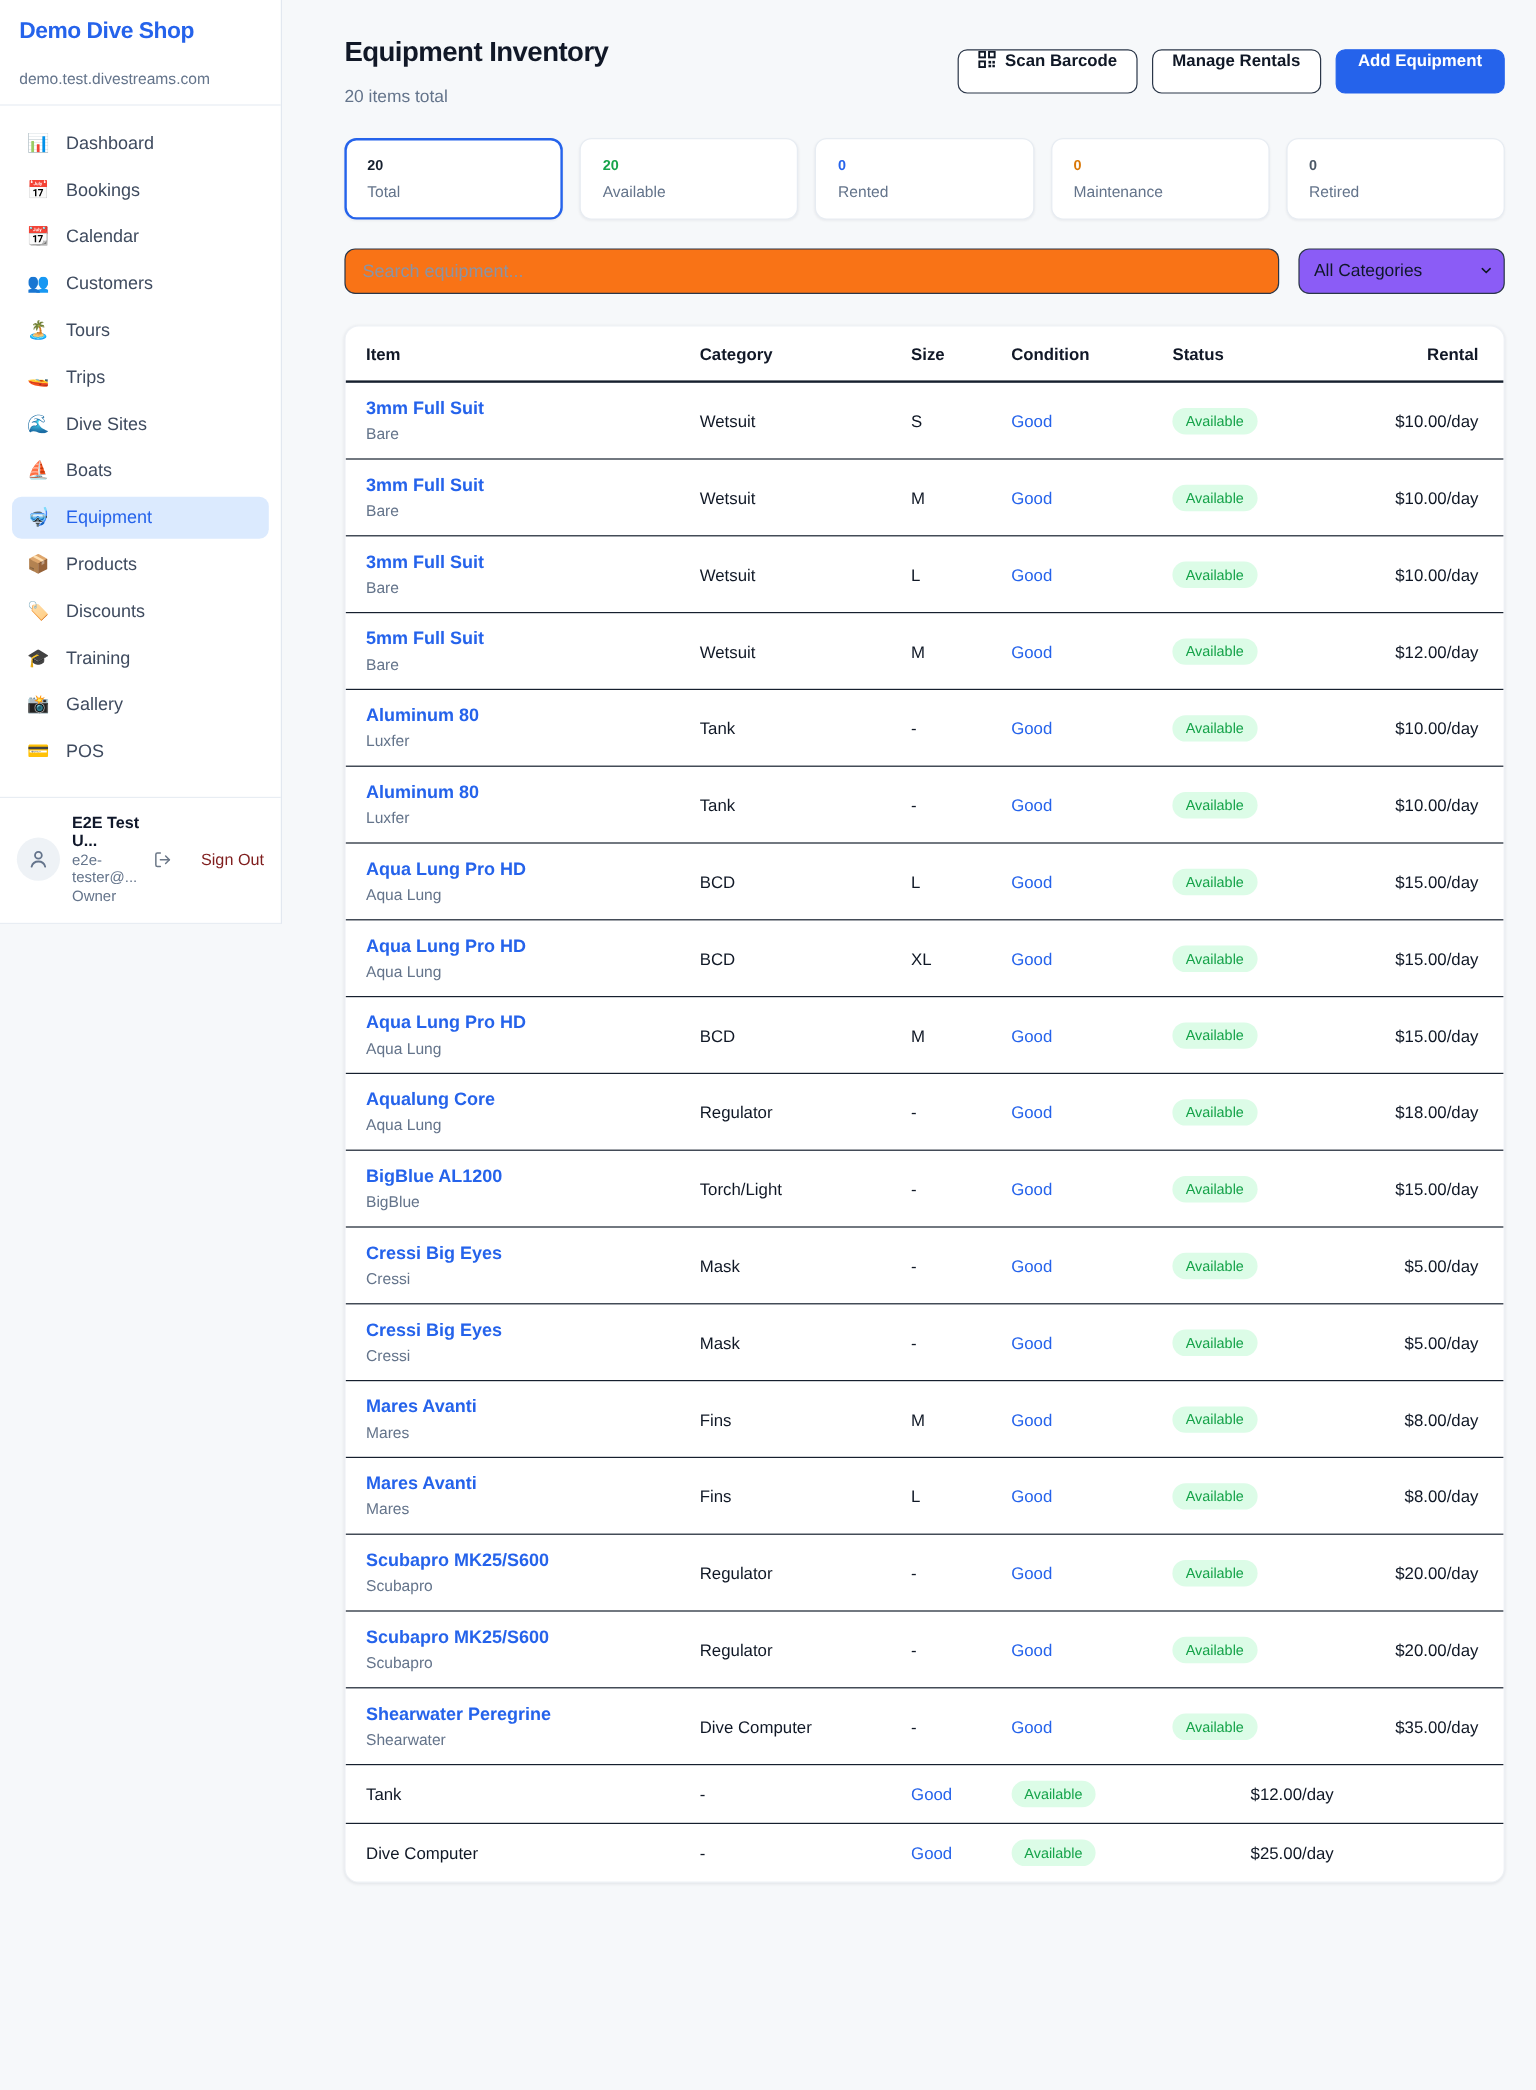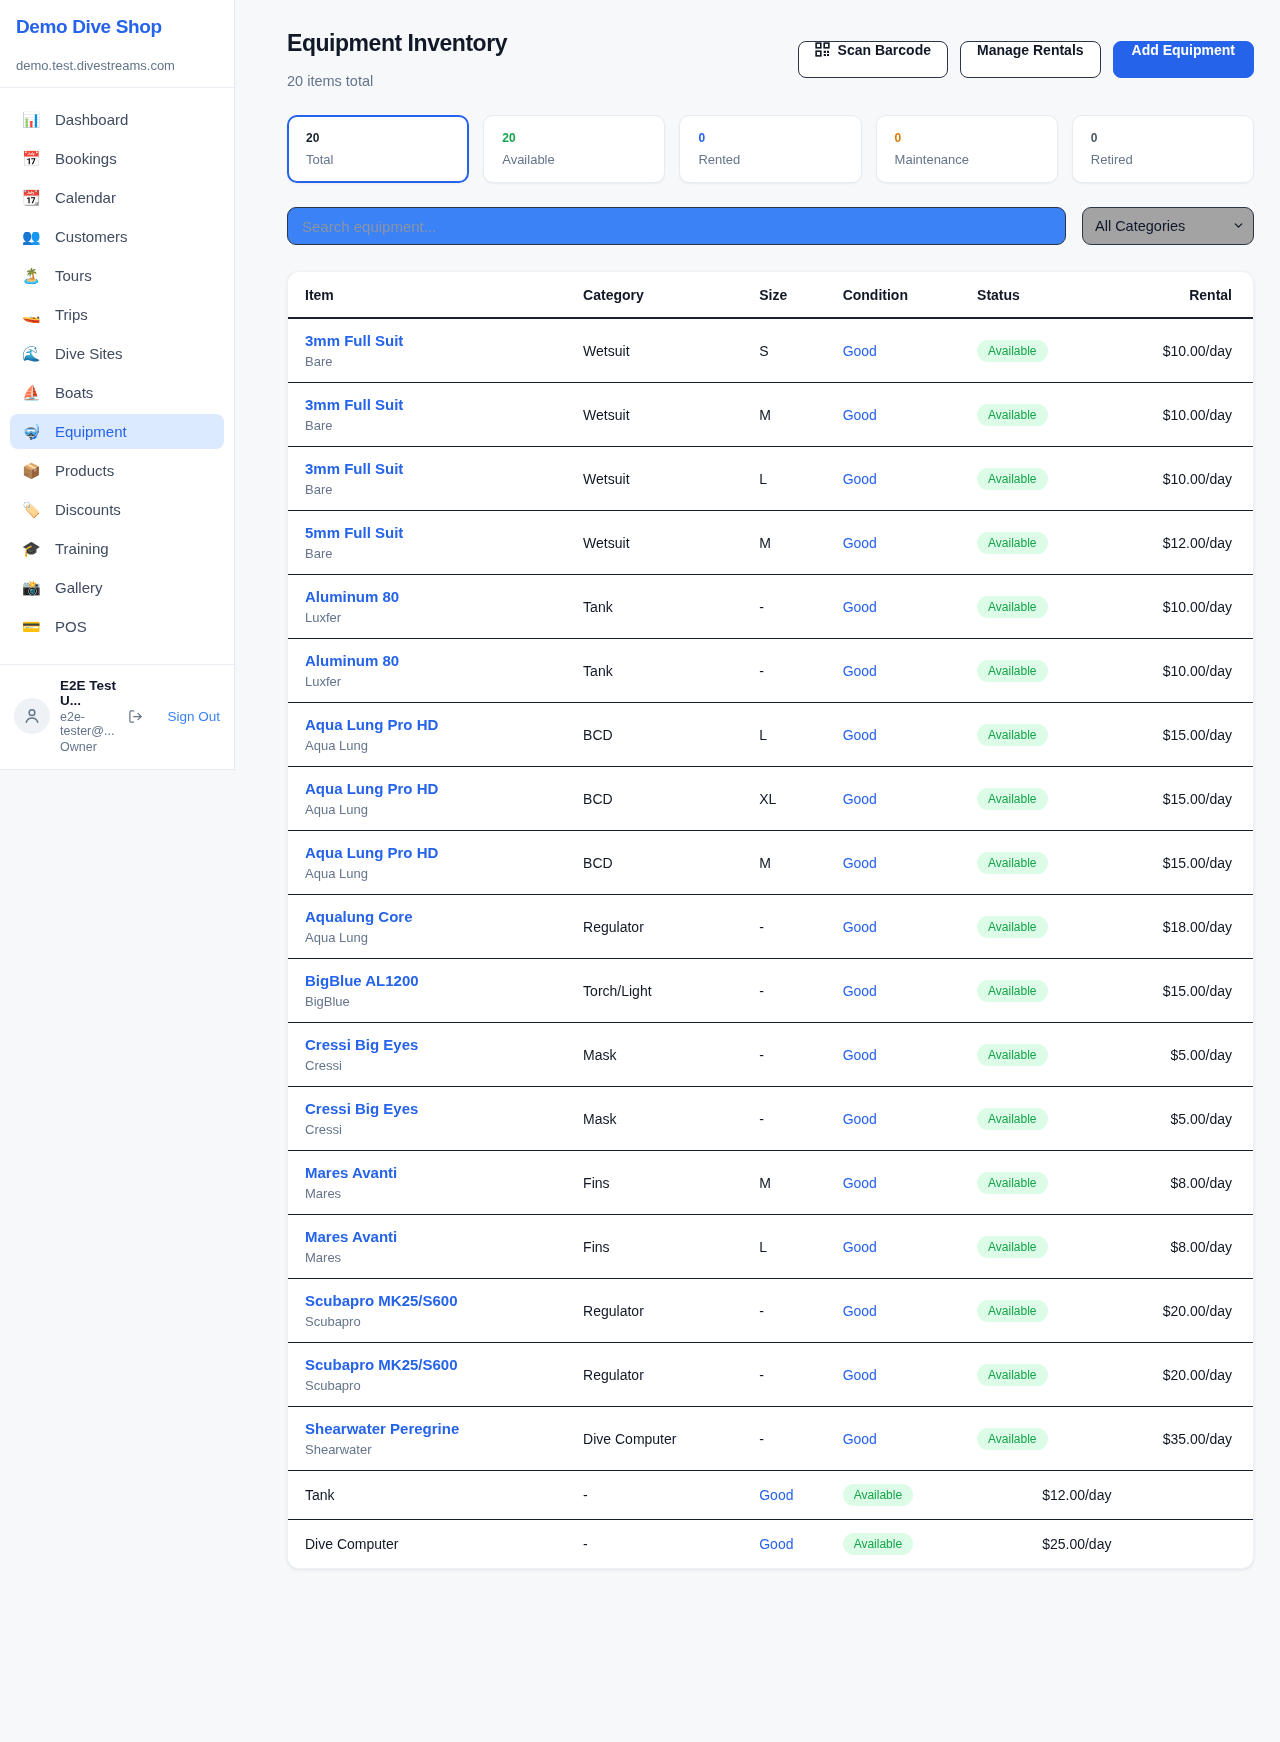--- a/index.html
+++ b/index.html
@@ -40,21 +40,21 @@
   }
   .avatar{
     width:36px; height:36px; border-radius:50%; background:#eef2f6;
     display:flex; align-items:center; justify-content:center; flex:0 0 36px;
   }
   .user-info{ flex:1; min-width:0; }
   .user-name{ font-size:13.5px; font-weight:700; color:#0f172a; }
   .user-email{ font-size:12.5px; color:var(--muted); margin-top:2px; }
   .user-role{ font-size:12.5px; color:var(--muted); margin-top:2px; }
   .signout{
-    display:flex; align-items:center; gap:24px; color:#3b82f6;
+    display:flex; align-items:center; gap:24px; color:#7f1d1d;
     font-size:13.5px; cursor:pointer; white-space:nowrap;
   }
   
   .main{ margin-left:235px; padding:30px 26px 0 52px; }
   .topbar{ display:flex; align-items:center; justify-content:space-between; }
   .page-title{ font-size:23px; font-weight:800; letter-spacing:-0.02em; color:#111827; }
   .page-subtitle{ font-size:14.5px; color:var(--muted); margin-top:16px; }
   .top-actions{ display:flex; gap:12px; align-items:center; }
   .btn{
     height:37px; border-radius:8px; font-size:14px; font-weight:600;
@@ -68,27 +68,27 @@
   .stat-card{
     flex:1; background:#fff; border:1px solid #e7ecf2; border-radius:10px;
     padding:15px 18px; box-shadow:0 1px 2px rgba(15,23,42,.05); cursor:pointer;
   }
   .stat-card.active{ border:2px solid var(--accent); padding:14px 17px; }
   .stat-value{ font-size:12px; font-weight:800; }
   .stat-label{ font-size:13px; color:var(--muted); margin-top:7px; }
   
   .filters{ display:flex; gap:16px; margin-top:24px; }
   .search-input{
-    flex:1; height:38px; background:#3b82f6; border:1px solid #2a3648; border-radius:9px;
+    flex:1; height:38px; background:#f97316; border:1px solid #2a3648; border-radius:9px;
     padding:0 14px; font-size:15px; color:#0f172a; font-family:inherit; outline:none;
   }
   .search-input::placeholder{ color:#8a94a6; }
   .select-wrap{ position:relative; width:172px; }
   .select-wrap select{
-    width:100%; height:38px; background:#a3a3a3; border:1px solid #2a3648; border-radius:9px;
+    width:100%; height:38px; background:#8b5cf6; border:1px solid #2a3648; border-radius:9px;
     padding:0 30px 0 12px; font-size:14.5px; color:#0f172a; font-family:inherit;
     appearance:none; -webkit-appearance:none; cursor:pointer; outline:none;
   }
   .select-chevron{ position:absolute; right:9px; top:12px; pointer-events:none; }
   
   .table-card{
     background:#fff; border-radius:12px; margin-top:26px; overflow:hidden;
     box-shadow:0 1px 3px rgba(15,23,42,.09); border:1px solid #eef1f5;
   }
   .thead, .trow{

